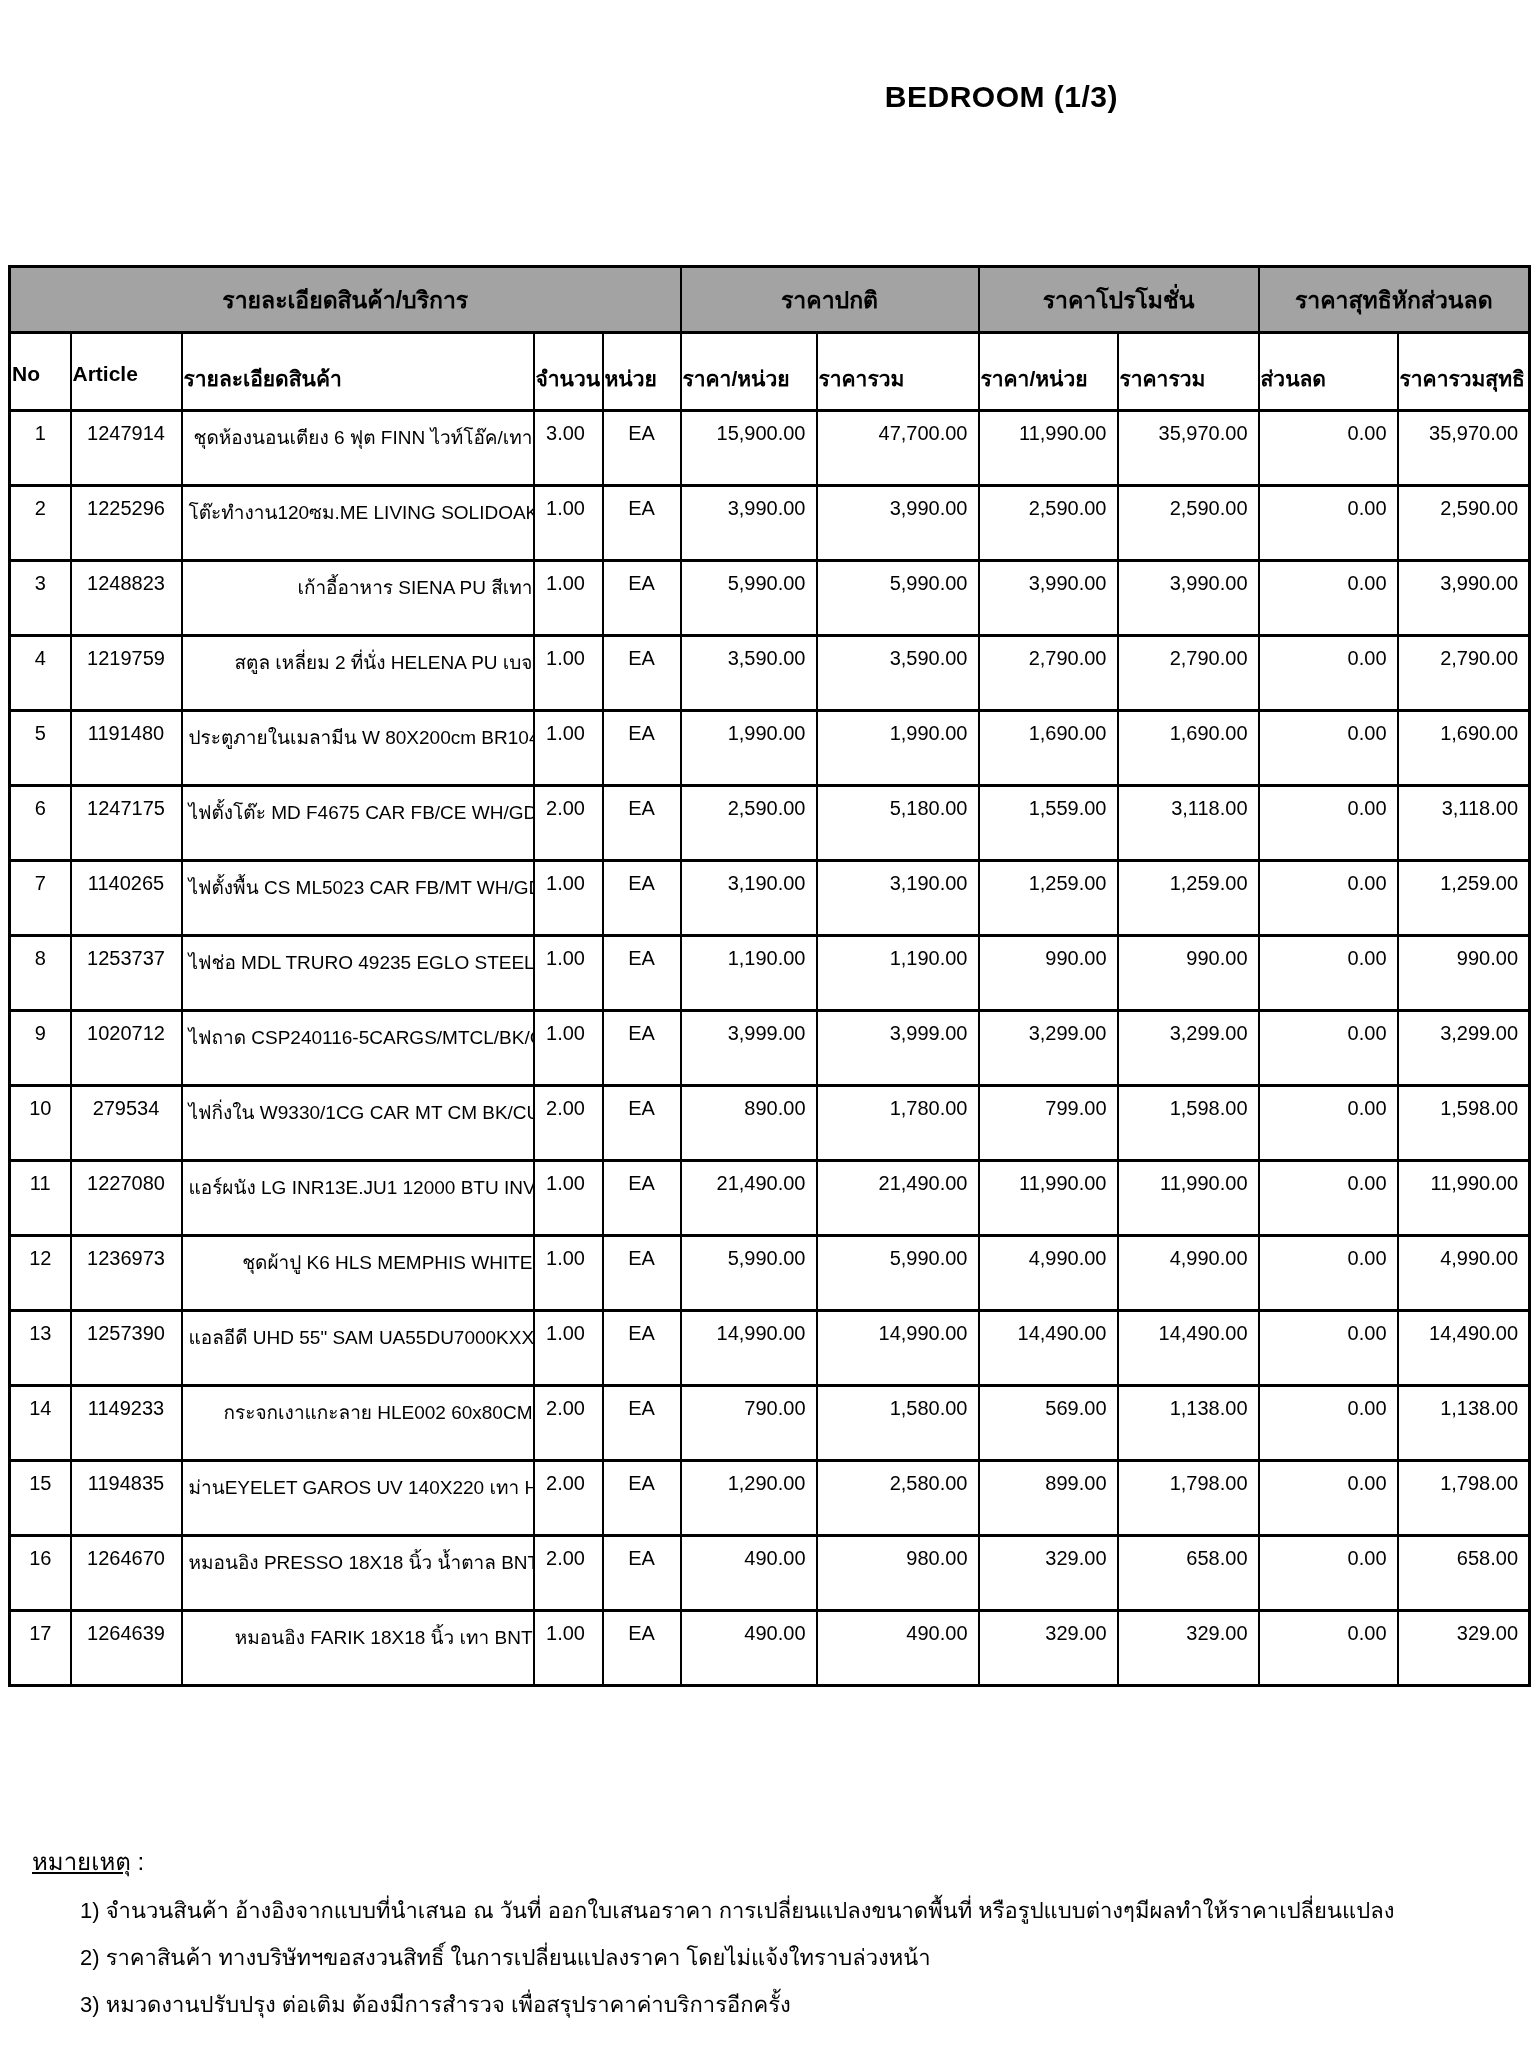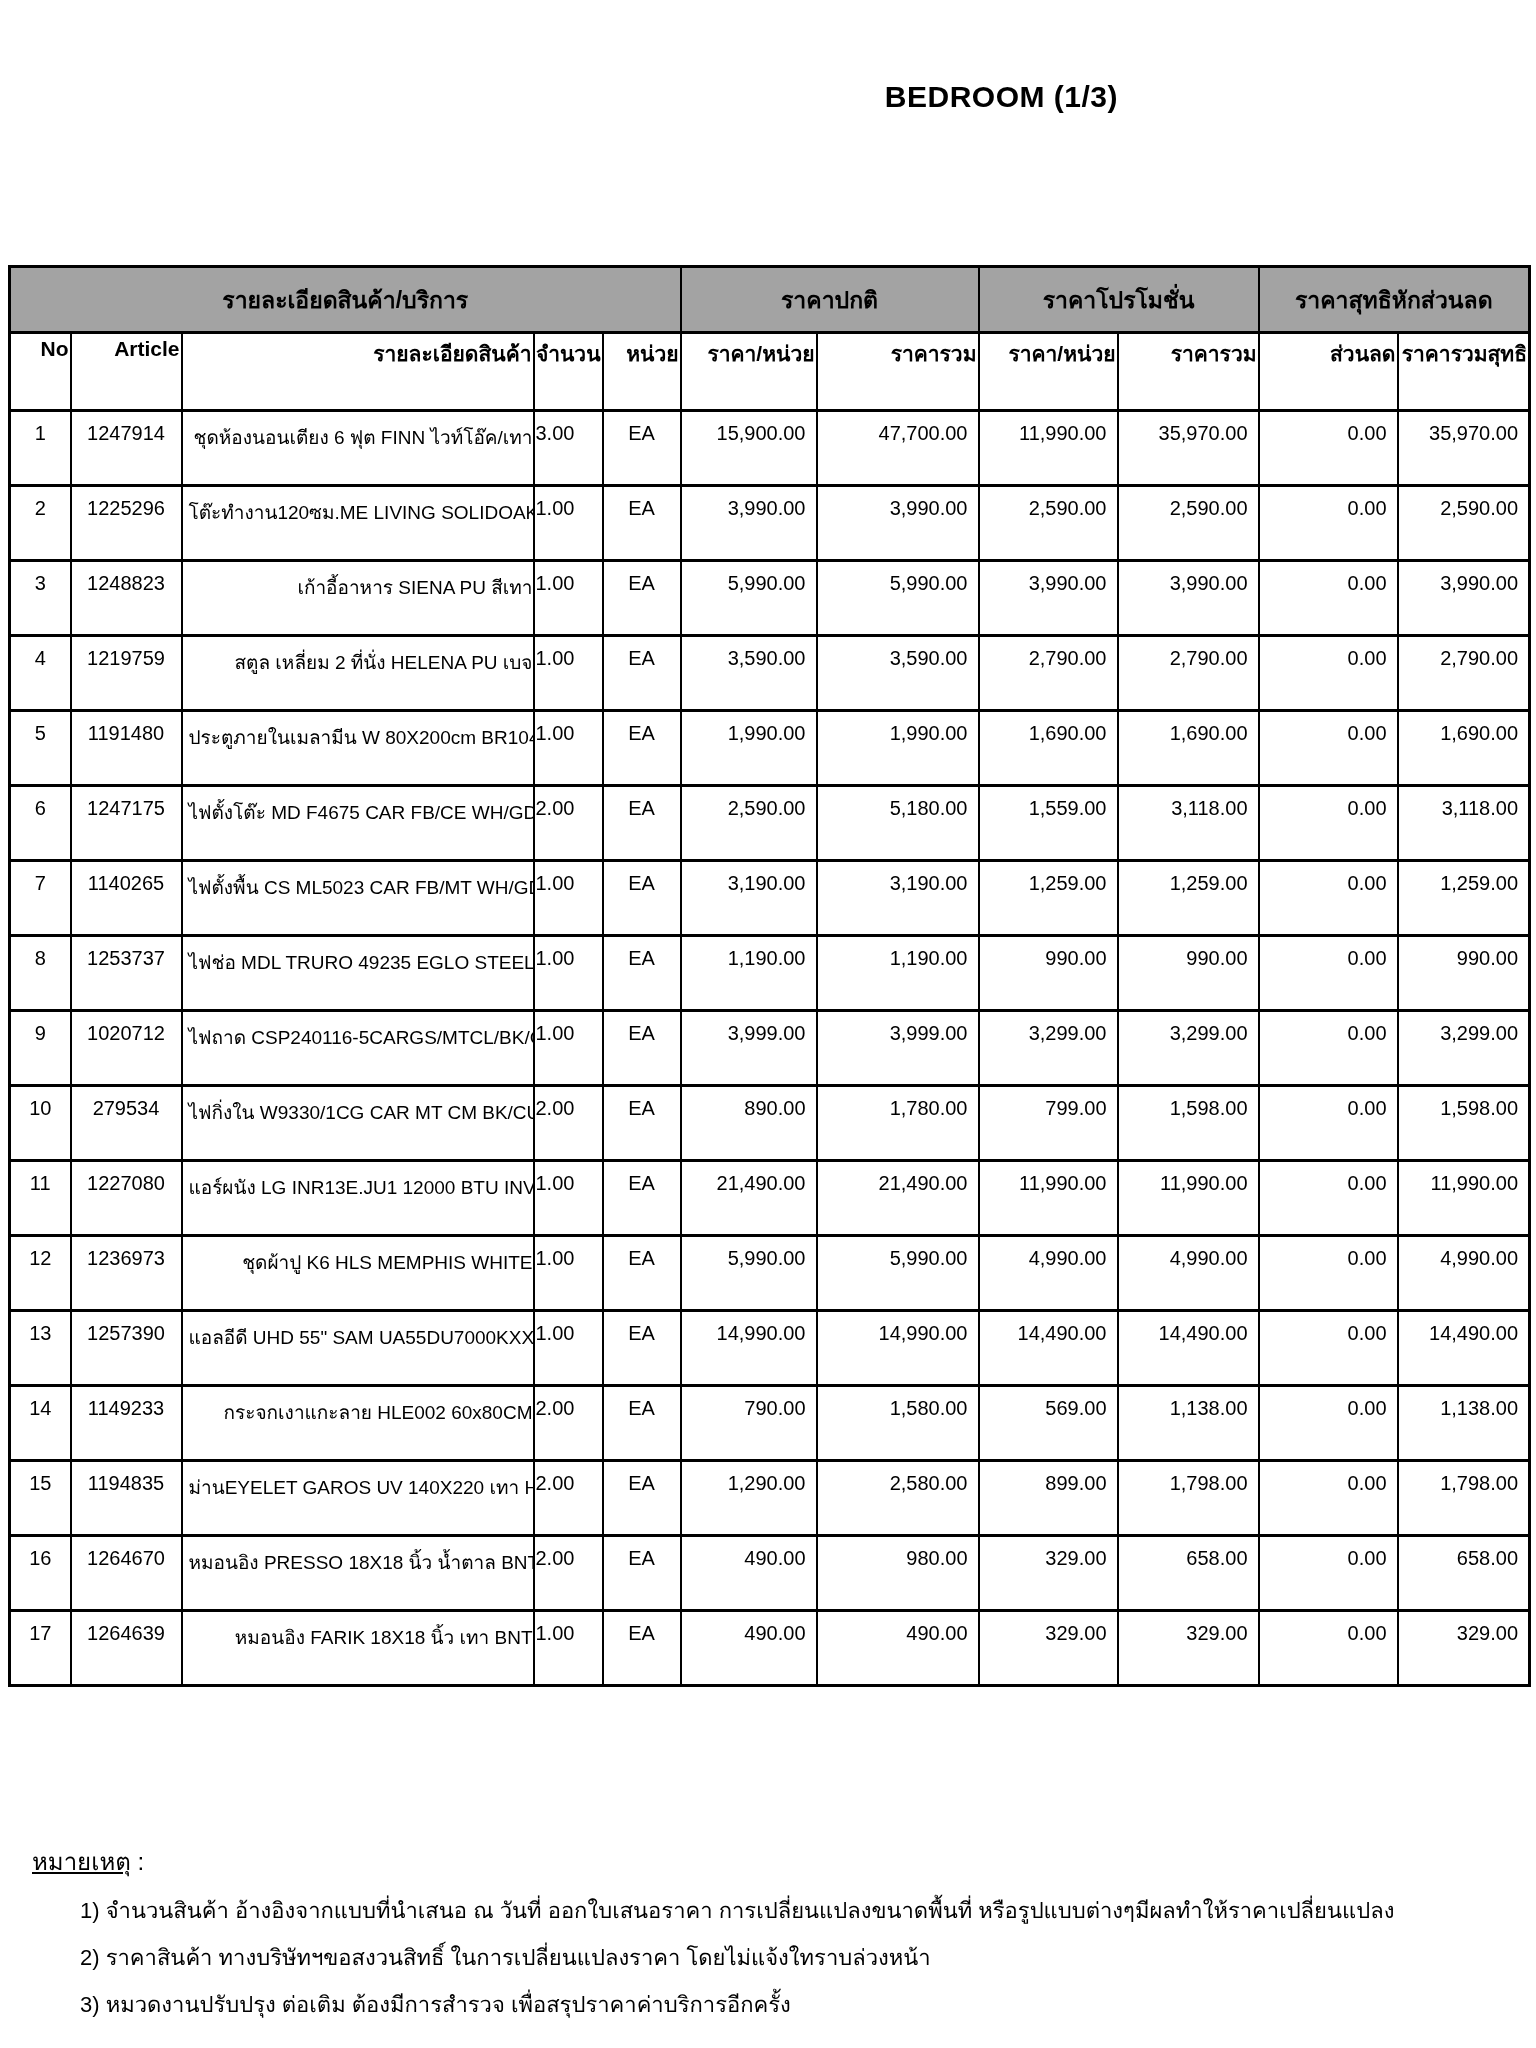--- a/index.html
+++ b/index.html
@@ -47,34 +47,34 @@
     font-size: 23px;
     font-weight: bold;
     text-align: center;
     vertical-align: middle;
   }
   tr.col-header th {
     background: #ffffff;
     height: 78px;
     font-size: 21px;
     font-weight: bold;
-    text-align: right;
+    text-align: left;
     vertical-align: top;
-    padding-top: 3px;
+    padding-top: 28px;
   }
   tbody td {
     height: 75px;
     vertical-align: top;
     font-size: 20px;
     padding-top: 10px;
     background: #ffffff;
   }
   td.ctr { text-align: center; }
   td.num { text-align: right; padding-right: 10px; }
-  td.qty { text-align: left; padding-right: 6px; }
+  td.qty { text-align: center; padding-right: 6px; }
   td.desc {
     text-align: right;
     padding-left: 6px;
     padding-right: 0;
     font-size: 19px;
     white-space: nowrap;
   }
   .notes {
     position: absolute;
     top: 1842px;

